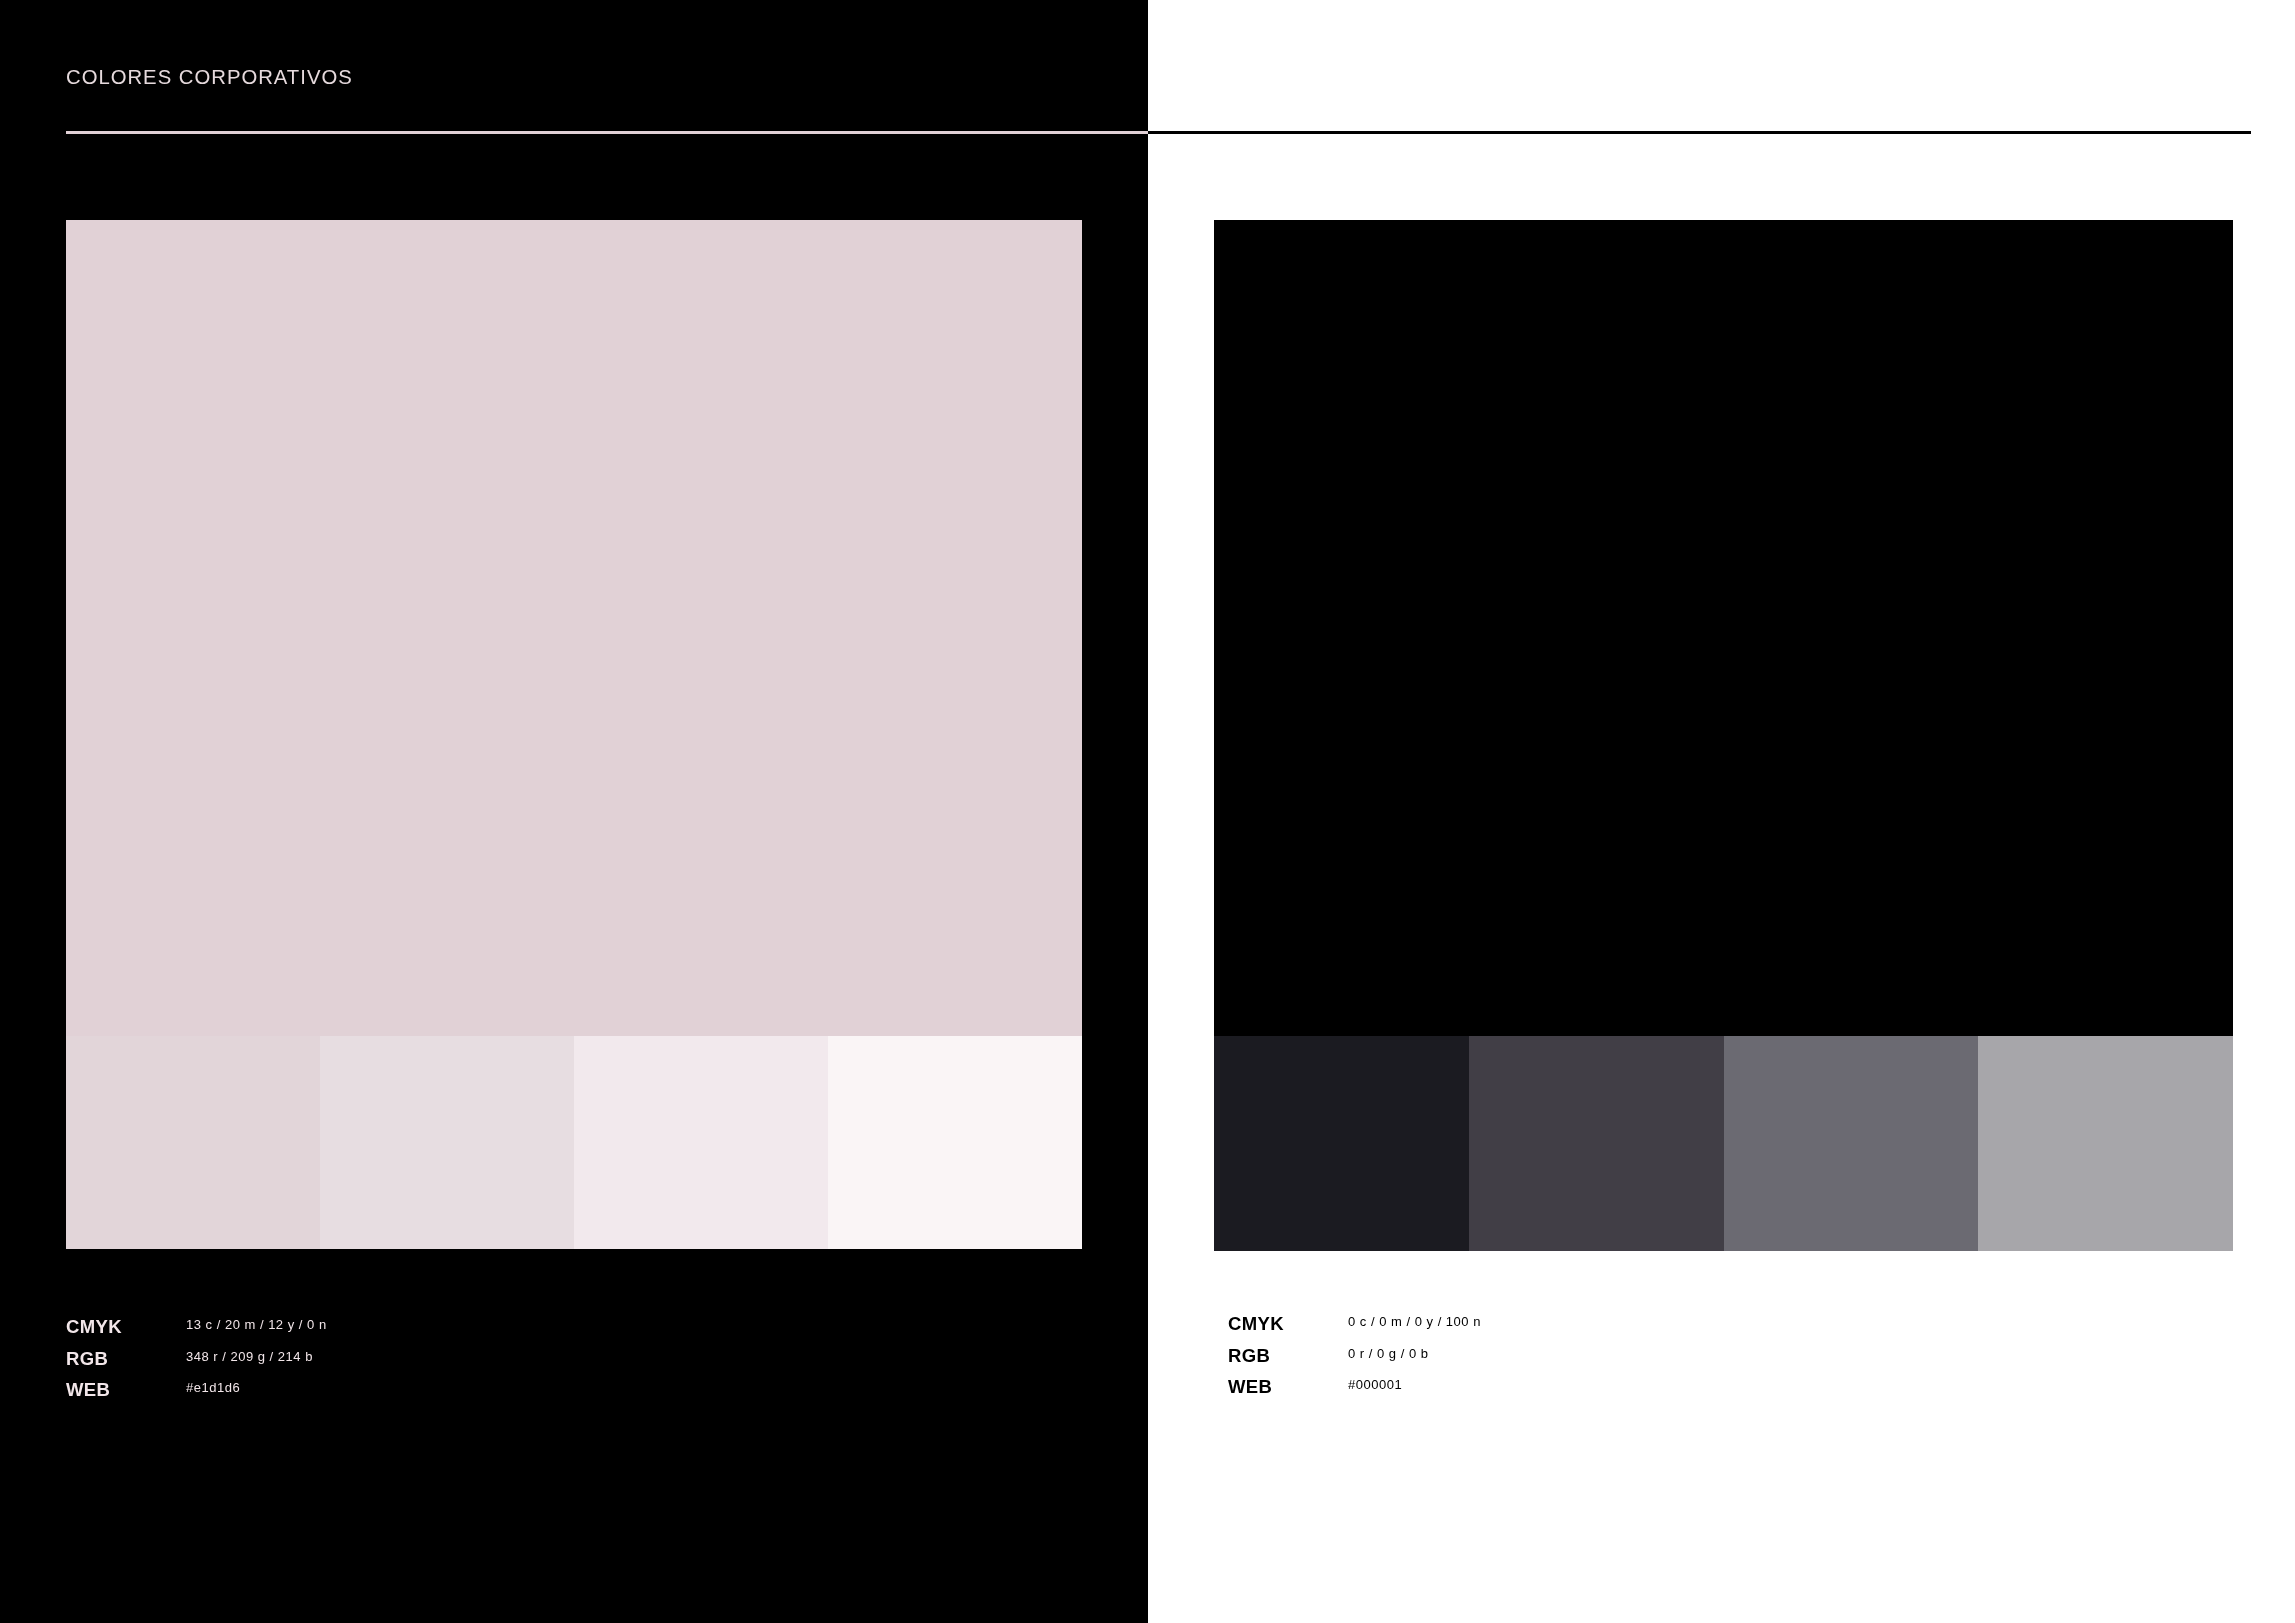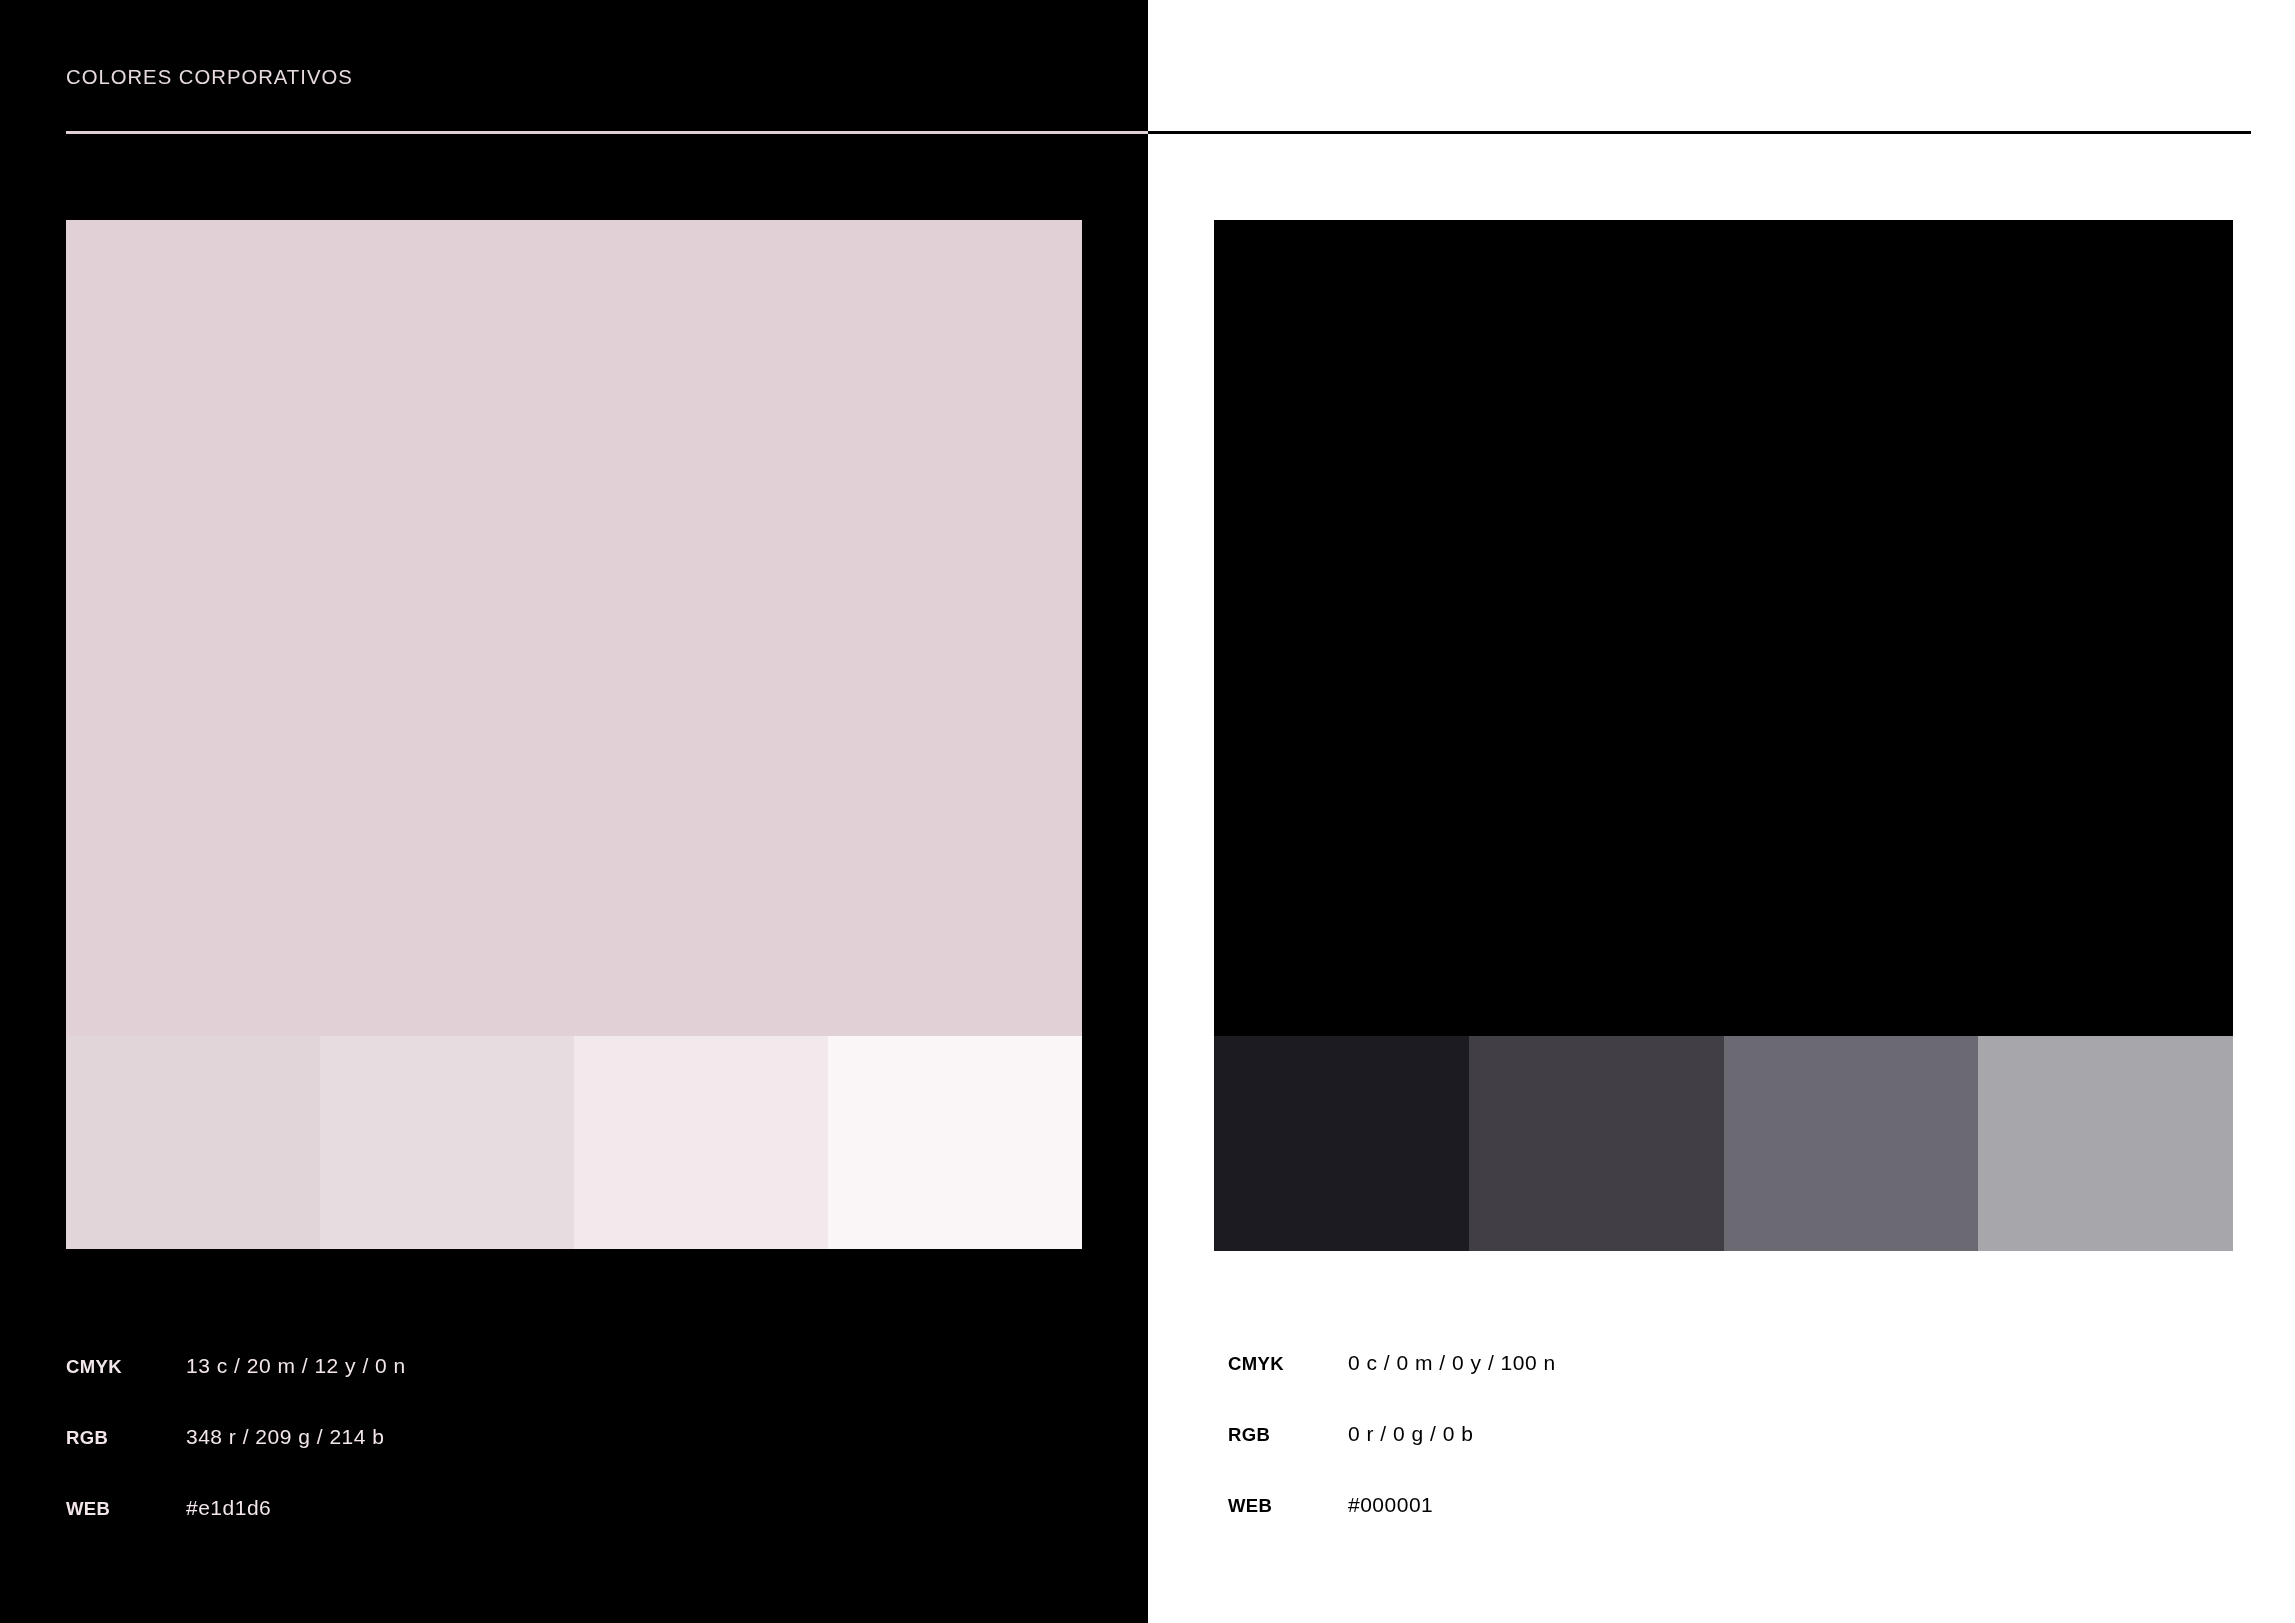--- a/index.html
+++ b/index.html
@@ -31,26 +31,26 @@
   .swatch-right{left:1214px;top:220px;width:1019px;height:1031px;}
 
   .swatch-main{width:100%;flex:0 0 816px;}
   .swatch-tints{width:100%;flex:1 1 auto;display:flex;}
   .tint{flex:1 1 0;height:100%;}
 
   
   .spec{position:absolute;}
   .spec-left{left:66px;top:1318px;}
   .spec-right{left:1228px;top:1315px;}
-  .spec-row{display:flex;align-items:flex-end;line-height:1.0;margin-bottom:13px;}
+  .spec-row{display:flex;align-items:flex-start;line-height:1.0;margin-bottom:13px;}
   .spec-label{
     width:120px;flex:0 0 120px;
     font-size:18.5px;font-weight:bold;letter-spacing:0.4px;
   }
-  .spec-value{font-size:21px;letter-spacing:0.5px;white-space:nowrap;margin-top:37px;}
+  .spec-value{font-size:13px;letter-spacing:0.5px;white-space:nowrap;}
   .spec-left .spec-label,.spec-left .spec-value{color:#f2e6e9;}
   .spec-right .spec-label,.spec-right .spec-value{color:#000000;}
 </style>
 </head>
 <body>
 
 <div class="page">
 
   <div class="panel panel-left"></div>
   <div class="panel panel-right"></div>

